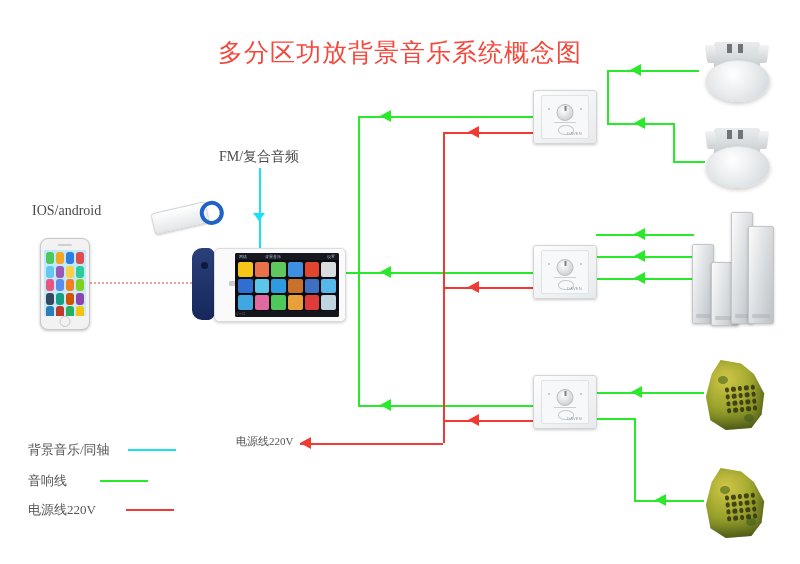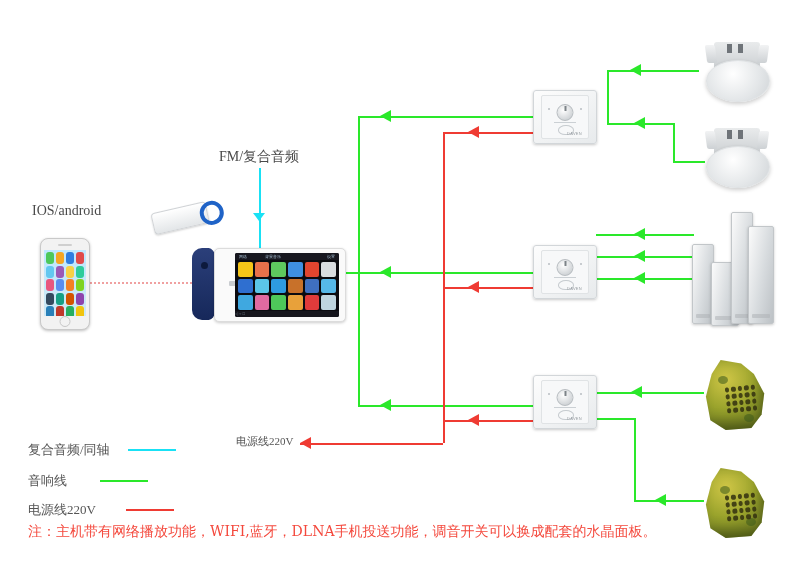--- a/index.html
+++ b/index.html
@@ -139,20 +139,21 @@
 
   .legend-line{position:absolute;height:0;border-top-width:2px;border-top-style:solid;}
   .note{position:absolute;left:28px;top:523px;font-size:14px;color:#f4483c;white-space:nowrap;
         font-family:"DejaVu Serif","Liberation Serif",serif;}
 </style>
 </head>
 <body>
 
 <div id="stage">
 
+  <div class="title">多分区功放背景音乐系统概念图</div>
 
   <div class="lbl" style="left:32px;top:203px;">IOS/android</div>
   <div class="lbl" style="left:219px;top:148px;">FM/复合音频</div>
   <div class="lbl lbl-sm" style="left:236px;top:434px;">电源线220V</div>
 
   <div class="dotted" style="left:90px;top:282px;width:102px;"></div>
 
   <div class="w v c" style="left:259px;top:168px;height:80px;"></div>
   <div class="arw arw-d" style="left:253px;top:213px;border-top:8px solid #19e1f5;"></div>
 
@@ -377,24 +378,23 @@
         <i></i>
         <i></i>
         <i></i>
         <i></i>
         <i></i>
         <i></i>
         <i></i>
     </div>
   </div>
 
-  <div class="lbl lbl-sm" style="left:28px;top:441px;font-size:13px;">复合音频/同轴</div>
+  <div class="lbl lbl-sm" style="left:28px;top:441px;font-size:13px;">背景音乐/同轴</div>
   <div class="legend-line" style="left:128px;top:449px;width:48px;border-color:#19e1f5;"></div>
 
   <div class="lbl lbl-sm" style="left:28px;top:472px;font-size:13px;">音响线</div>
   <div class="legend-line" style="left:100px;top:480px;width:48px;border-color:#2ae82a;"></div>
 
   <div class="lbl lbl-sm" style="left:28px;top:501px;font-size:13px;">电源线220V</div>
   <div class="legend-line" style="left:126px;top:509px;width:48px;border-color:#ef3b33;"></div>
 
-  <div class="note">注：主机带有网络播放功能，WIFI,蓝牙，DLNA手机投送功能，调音开关可以换成配套的水晶面板。</div>
 
 </div>
 
 </body></html>

